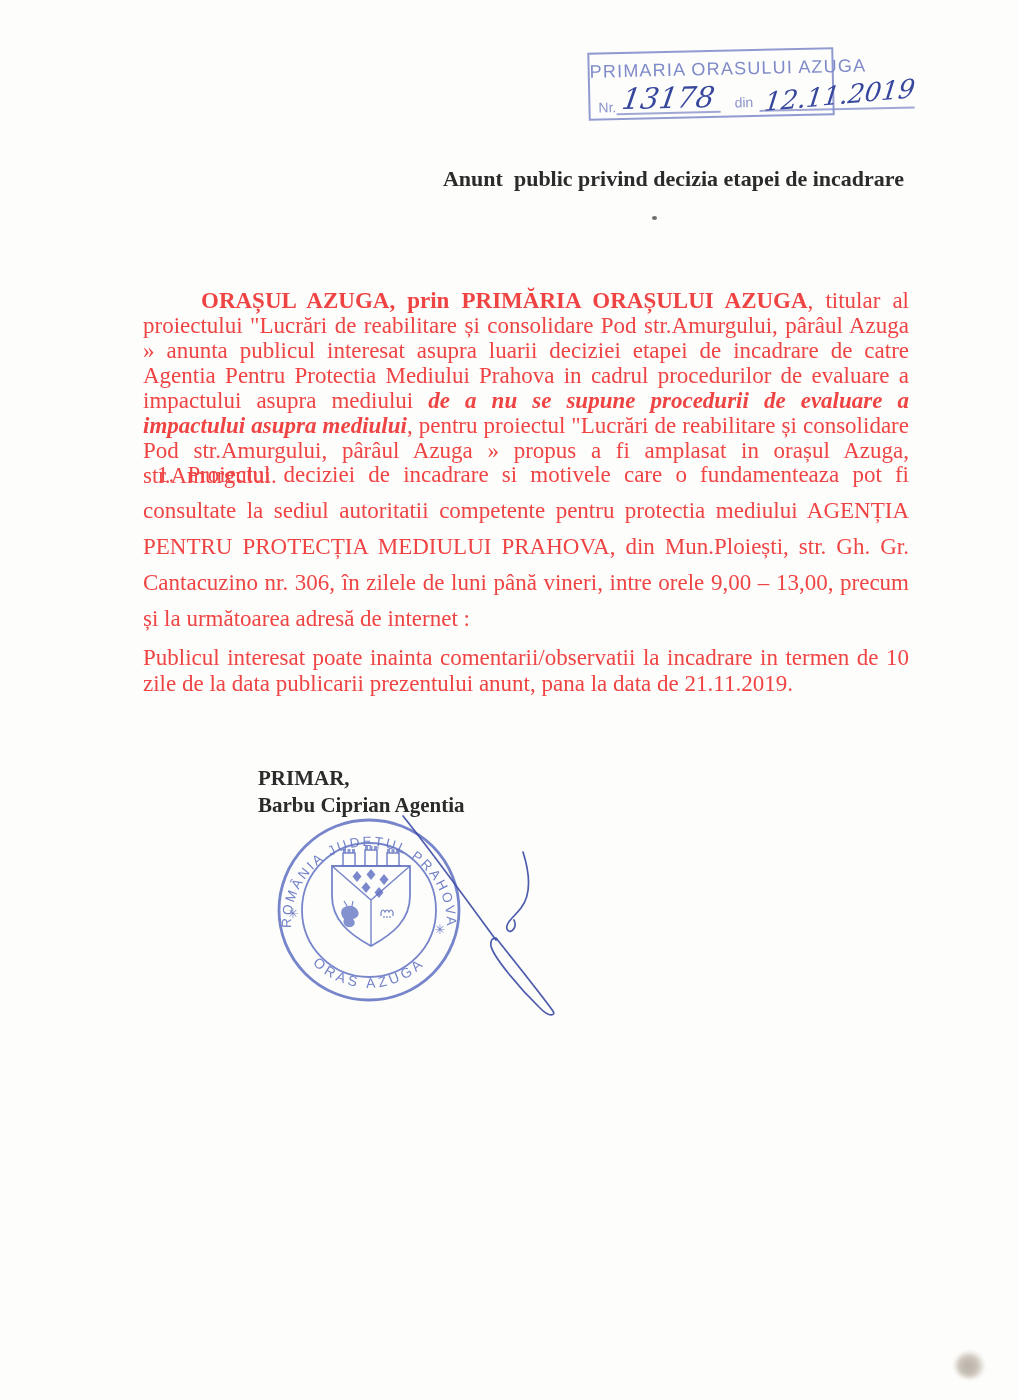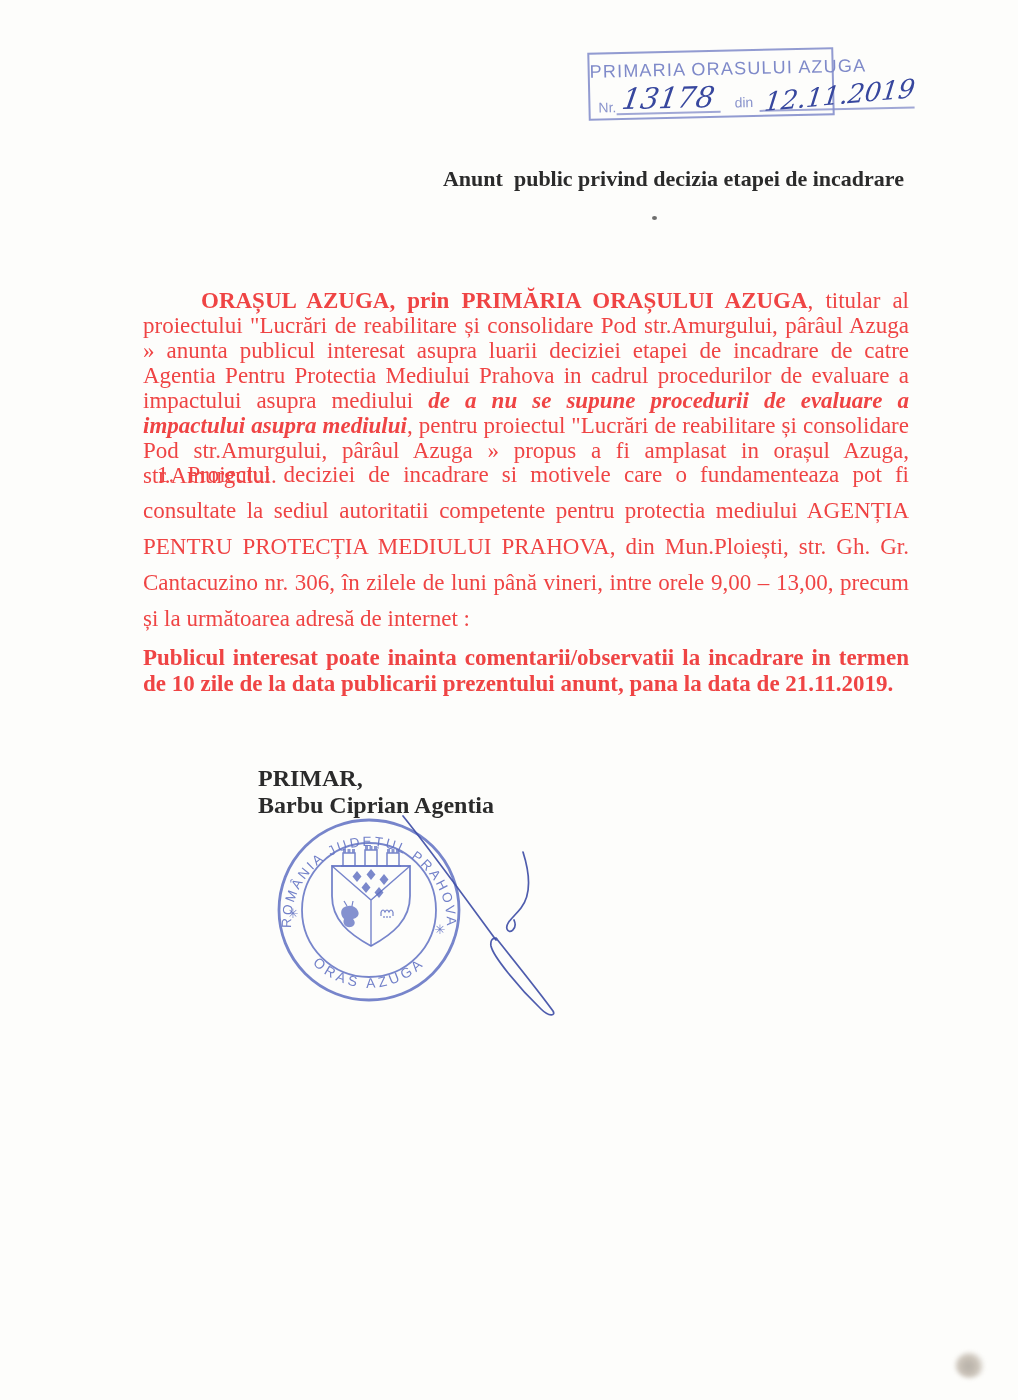--- a/index.html
+++ b/index.html
@@ -51,25 +51,25 @@
   
   .para{
     position:absolute;left:138px;width:766px;margin:5px;
     font-size:23px;text-align:justify;color:#ef4444;
   }
   .p1{top:283px;line-height:25px;text-indent:58px;}
   .p1 .b{font-weight:bold;}
   .p1 .bi{font-weight:bold;font-style:italic;}
   .p2{top:452px;line-height:36px;text-indent:14px;}
   .p2url{top:606px;line-height:36px;text-align:left;}
-  .p3{top:640px;line-height:26px;font-weight:bold;}
+  .p3{top:640px;line-height:26px;}
   
   .sig{
     position:absolute;left:258px;top:765px;
-    font-size:24px;line-height:27px;font-weight:bold;color:#2b2b2b;
+    font-size:21px;line-height:27px;font-weight:bold;color:#2b2b2b;
   }
   
   .seal-overlay{position:absolute;left:255px;top:790px;width:340px;height:250px;}
   .seal-stroke{fill:none;stroke:#6474c4;opacity:.88;}
   .seal-text{fill:#6474c4;opacity:.9;font-family:"Liberation Sans", sans-serif;}
   .sig-stroke{fill:none;stroke:#3f4ea6;stroke-width:1.7;stroke-linecap:round;opacity:.92;}
   
   .smudge{
     position:absolute;left:955px;top:1352px;width:30px;height:26px;
     background:radial-gradient(circle at 45% 55%, #7d7265 0%, #a39584 45%, rgba(250,248,244,0) 75%);

